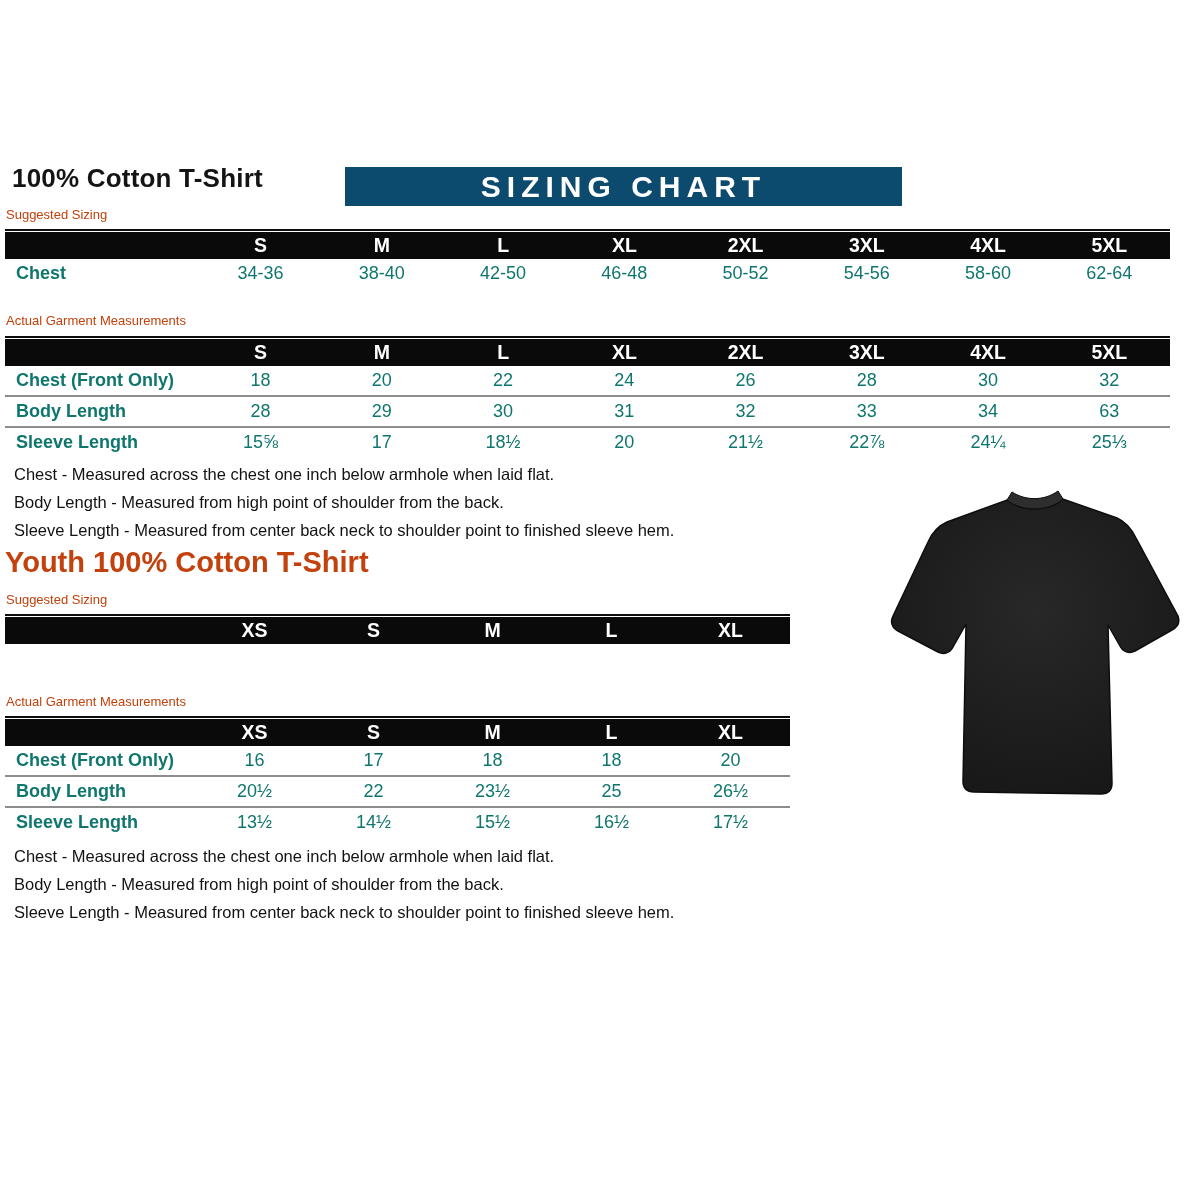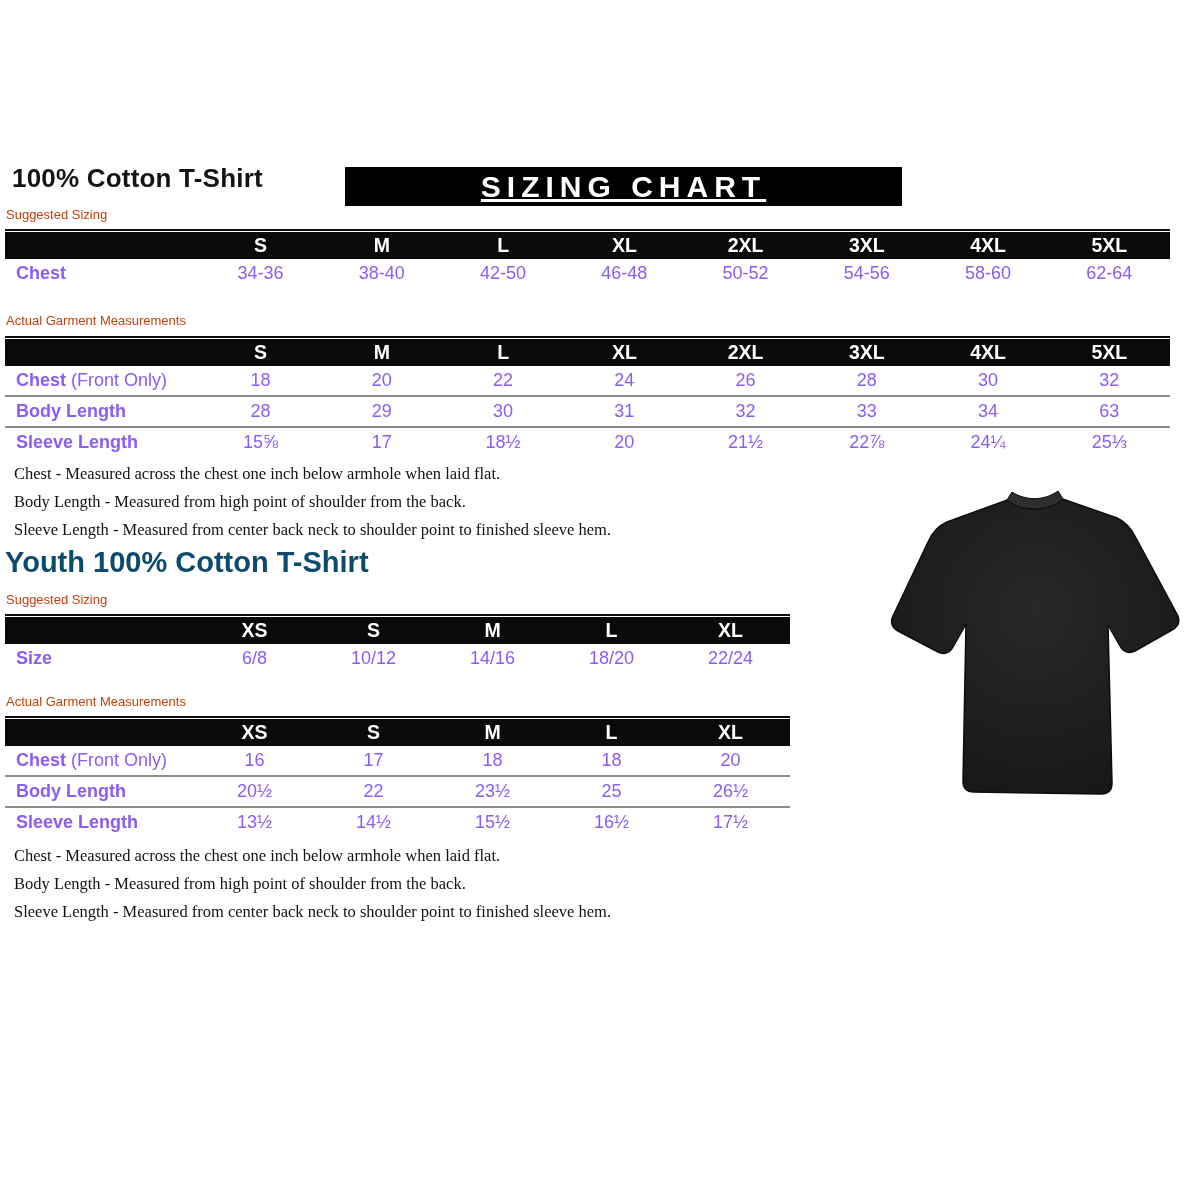--- a/index.html
+++ b/index.html
@@ -1,49 +1,49 @@
 <!DOCTYPE html>
 <html><head>
 <meta charset="utf-8">
 <style>
   html,body{margin:0;padding:0;background:#ffffff;}
   .canvas{
     position:relative;width:1200px;height:1200px;background:#ffffff;overflow:hidden;
     font-family:"Liberation Sans","DejaVu Sans",sans-serif;color:#1a1a1a;
   }
   .adult-title{position:absolute;left:12px;top:163px;font-size:26px;font-weight:700;letter-spacing:.2px;color:#141414;}
-  .youth-title{position:absolute;left:5px;top:546px;font-size:29px;font-weight:700;color:#0c4a6e;}
+  .youth-title{position:absolute;left:5px;top:546px;font-size:29px;font-weight:700;color:#c2410c;}
   .banner{
-    position:absolute;left:345px;top:167px;width:557px;height:39px;background:#000000;
+    position:absolute;left:345px;top:167px;width:557px;height:39px;background:#0c4a6e;
     color:#ffffff;display:flex;align-items:center;justify-content:center;
-    font-size:30px;font-weight:700;letter-spacing:6px;text-decoration:underline;
+    font-size:30px;font-weight:700;letter-spacing:6px;
   }
   .section-label{position:absolute;font-size:13px;color:#c2410c;}
   .lbl-adult-suggested{left:6px;top:207px;}
   .lbl-adult-actual{left:6px;top:313px;}
   .lbl-youth-suggested{left:6px;top:592px;}
   .lbl-youth-actual{left:6px;top:694px;}
 
   .tbl{position:absolute;}
   .tbl-adult-suggested{left:5px;top:229px;width:1165px;}
   .tbl-adult-actual{left:5px;top:336px;width:1165px;}
   .tbl-youth-suggested{left:5px;top:614px;width:785px;}
   .tbl-youth-actual{left:5px;top:716px;width:785px;}
 
   .rule{height:2px;background:#0d0d0d;margin-bottom:1px;}
   .hdr{display:flex;align-items:center;background:#0a0a0a;color:#ffffff;height:27px;font-weight:700;font-size:19.5px;}
-  .row{display:flex;align-items:center;height:29px;font-size:18px;color:#8b5cf6;}
+  .row{display:flex;align-items:center;height:29px;font-size:18px;color:#0f766e;}
   .row.sep{border-bottom:2px solid #8d8d8d;}
   .cell-label{width:195px;box-sizing:border-box;padding-left:11px;text-align:left;}
   .tbl-youth-suggested .cell-label,.tbl-youth-actual .cell-label{width:190px;}
   .cell{flex:1;text-align:center;}
   .bold{font-weight:700;}
-  .label-note{font-weight:400;margin-left:5px;}
-
-  .notes{position:absolute;left:14px;font-size:16.5px;line-height:28px;color:#121212;font-family:Liberation Serif, serif;}
+  .label-note{font-weight:700;margin-left:5px;}
+
+  .notes{position:absolute;left:14px;font-size:16.5px;line-height:28px;color:#121212;}
   .notes-adult{top:460px;}
   .notes-youth{top:842px;}
 
   .tshirt{position:absolute;left:886px;top:486px;width:300px;height:322px;}
   .tshirt svg{display:block;width:100%;height:100%;}
 </style>
 </head>
 <body>
 
 <div class="canvas">
@@ -141,28 +141,20 @@
 
   <div class="tbl tbl-youth-suggested">
     <div class="rule"></div>
     <div class="hdr">
       <div class="cell-label"></div>
       <div class="cell">XS</div>
       <div class="cell">S</div>
       <div class="cell">M</div>
       <div class="cell">L</div>
       <div class="cell">XL</div>
-    </div>
-    <div class="row">
-      <div class="cell-label bold">Size</div>
-      <div class="cell">6/8</div>
-      <div class="cell">10/12</div>
-      <div class="cell">14/16</div>
-      <div class="cell">18/20</div>
-      <div class="cell">22/24</div>
     </div>
   </div>
 
   <div class="section-label lbl-youth-actual">Actual Garment Measurements</div>
 
   <div class="tbl tbl-youth-actual">
     <div class="rule"></div>
     <div class="hdr">
       <div class="cell-label"></div>
       <div class="cell">XS</div>

